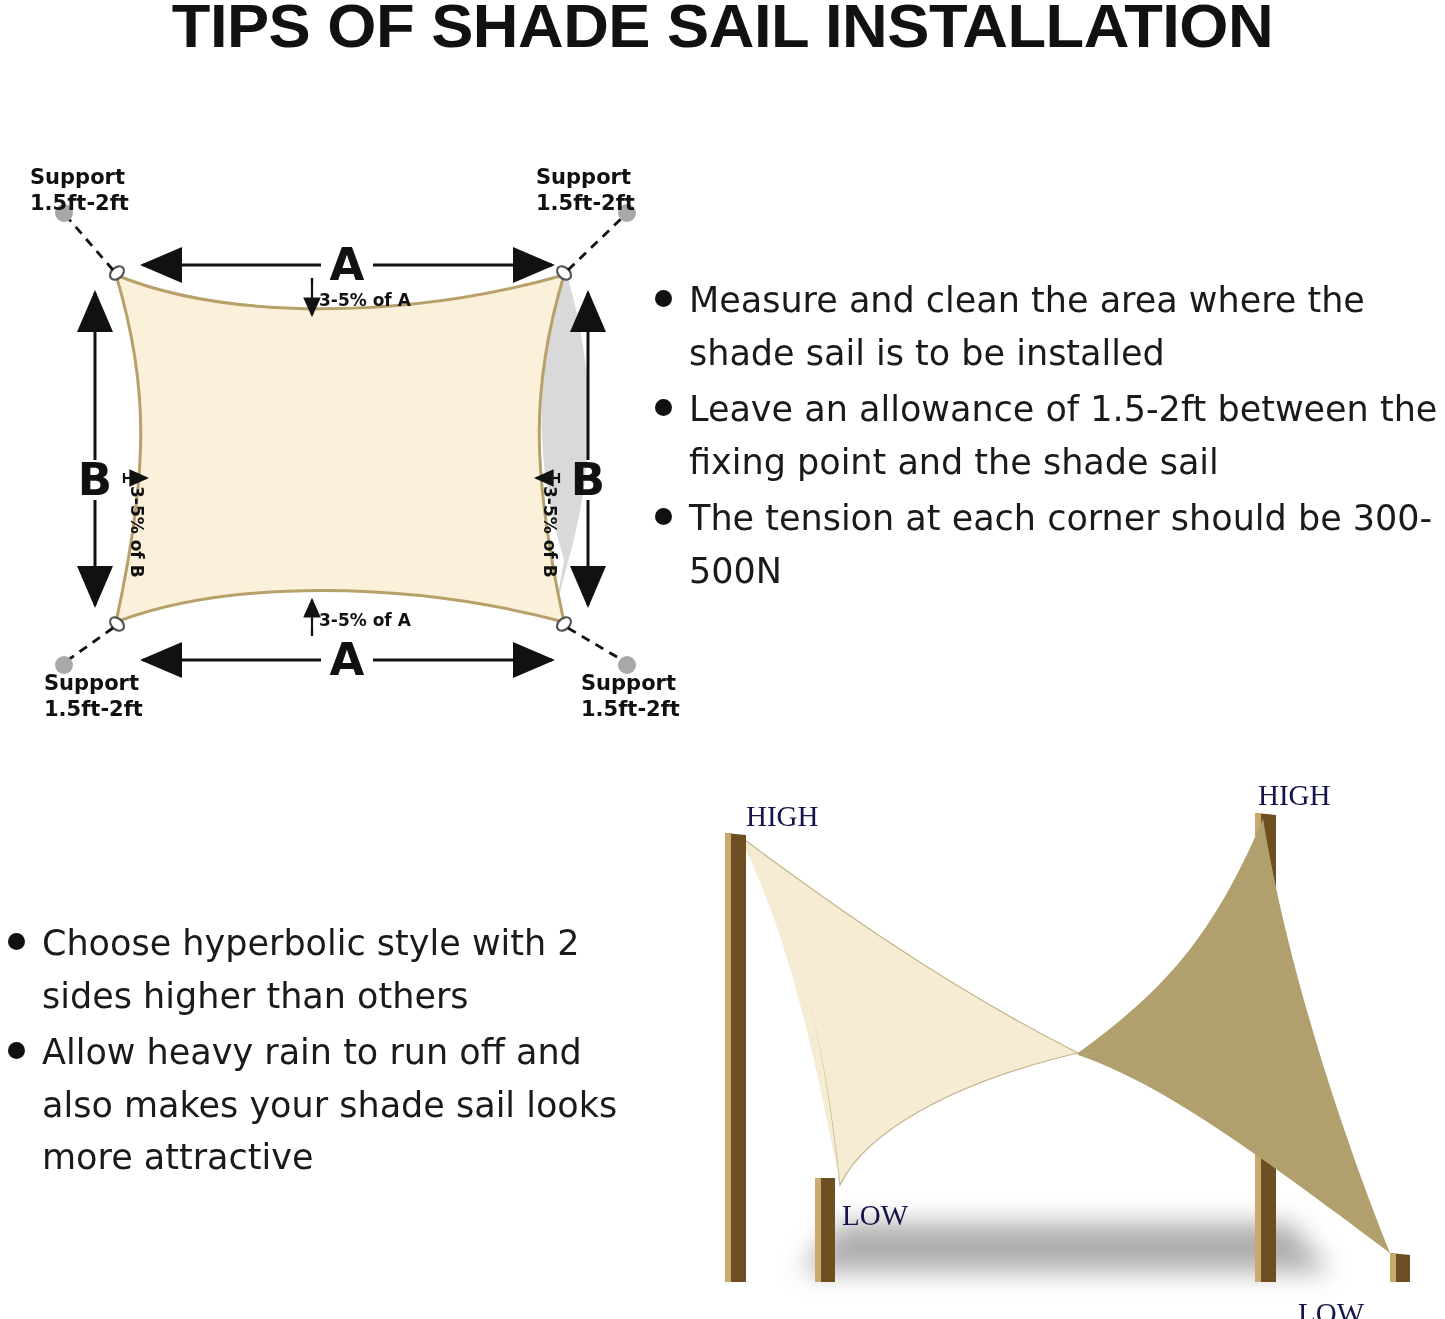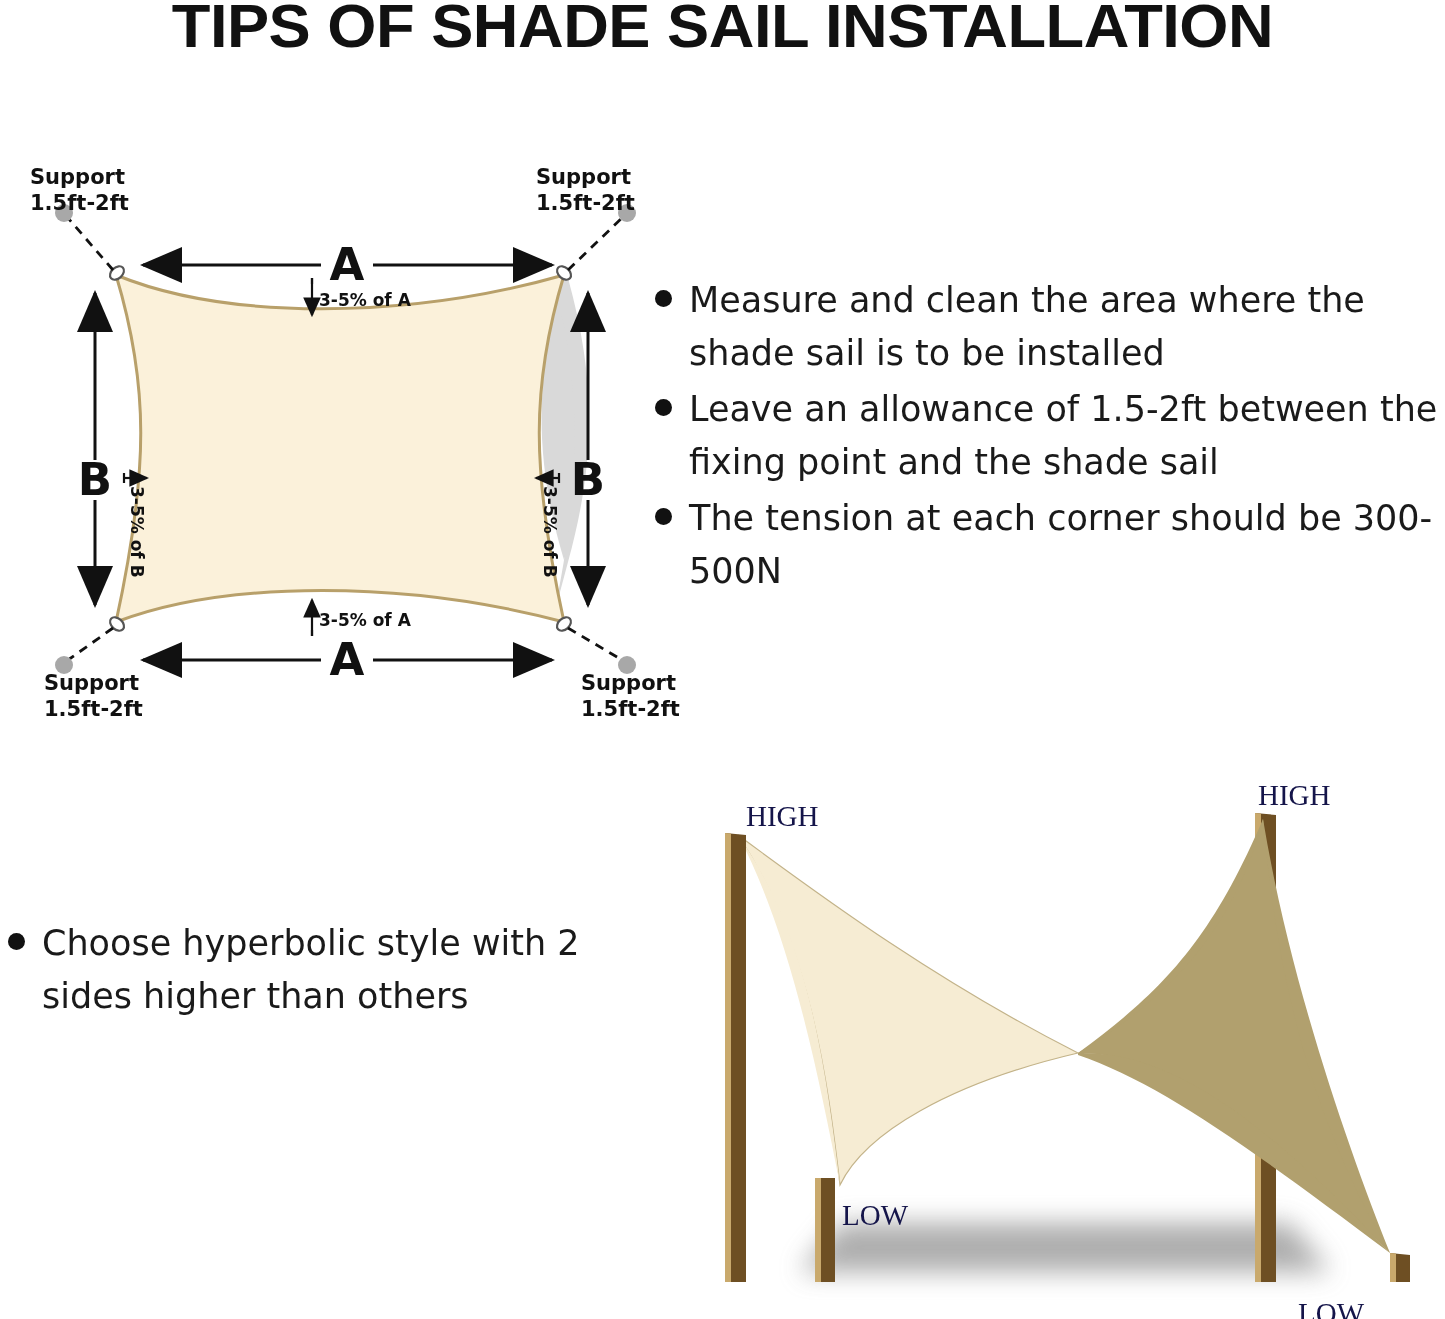--- a/index.html
+++ b/index.html
@@ -190,20 +190,24 @@
       <span class="dot"></span>
       <span class="btext">The tension at each corner should be 300-500N</span>
     </div>
   </div>
 
   <div class="bullets" id="bullets-left">
     <div class="bullet-row">
       <span class="dot"></span>
       <span class="btext">Choose hyperbolic style with 2 sides higher than others</span>
     </div>
+    <div class="bullet-row">
+      <span class="dot"></span>
+      <span class="btext">Allow heavy rain to run off and also makes your shade sail looks more attractive</span>
+    </div>
   </div>
 
   <div class="panel" style="left:690px;top:753px;width:755px;height:529px;">
     <svg width="755" height="529" viewBox="0 0 755 529">
       <defs>
         <filter id="blurShadow" x="-30%" y="-60%" width="160%" height="240%">
           <feGaussianBlur stdDeviation="13"></feGaussianBlur>
         </filter>
       </defs>
 

